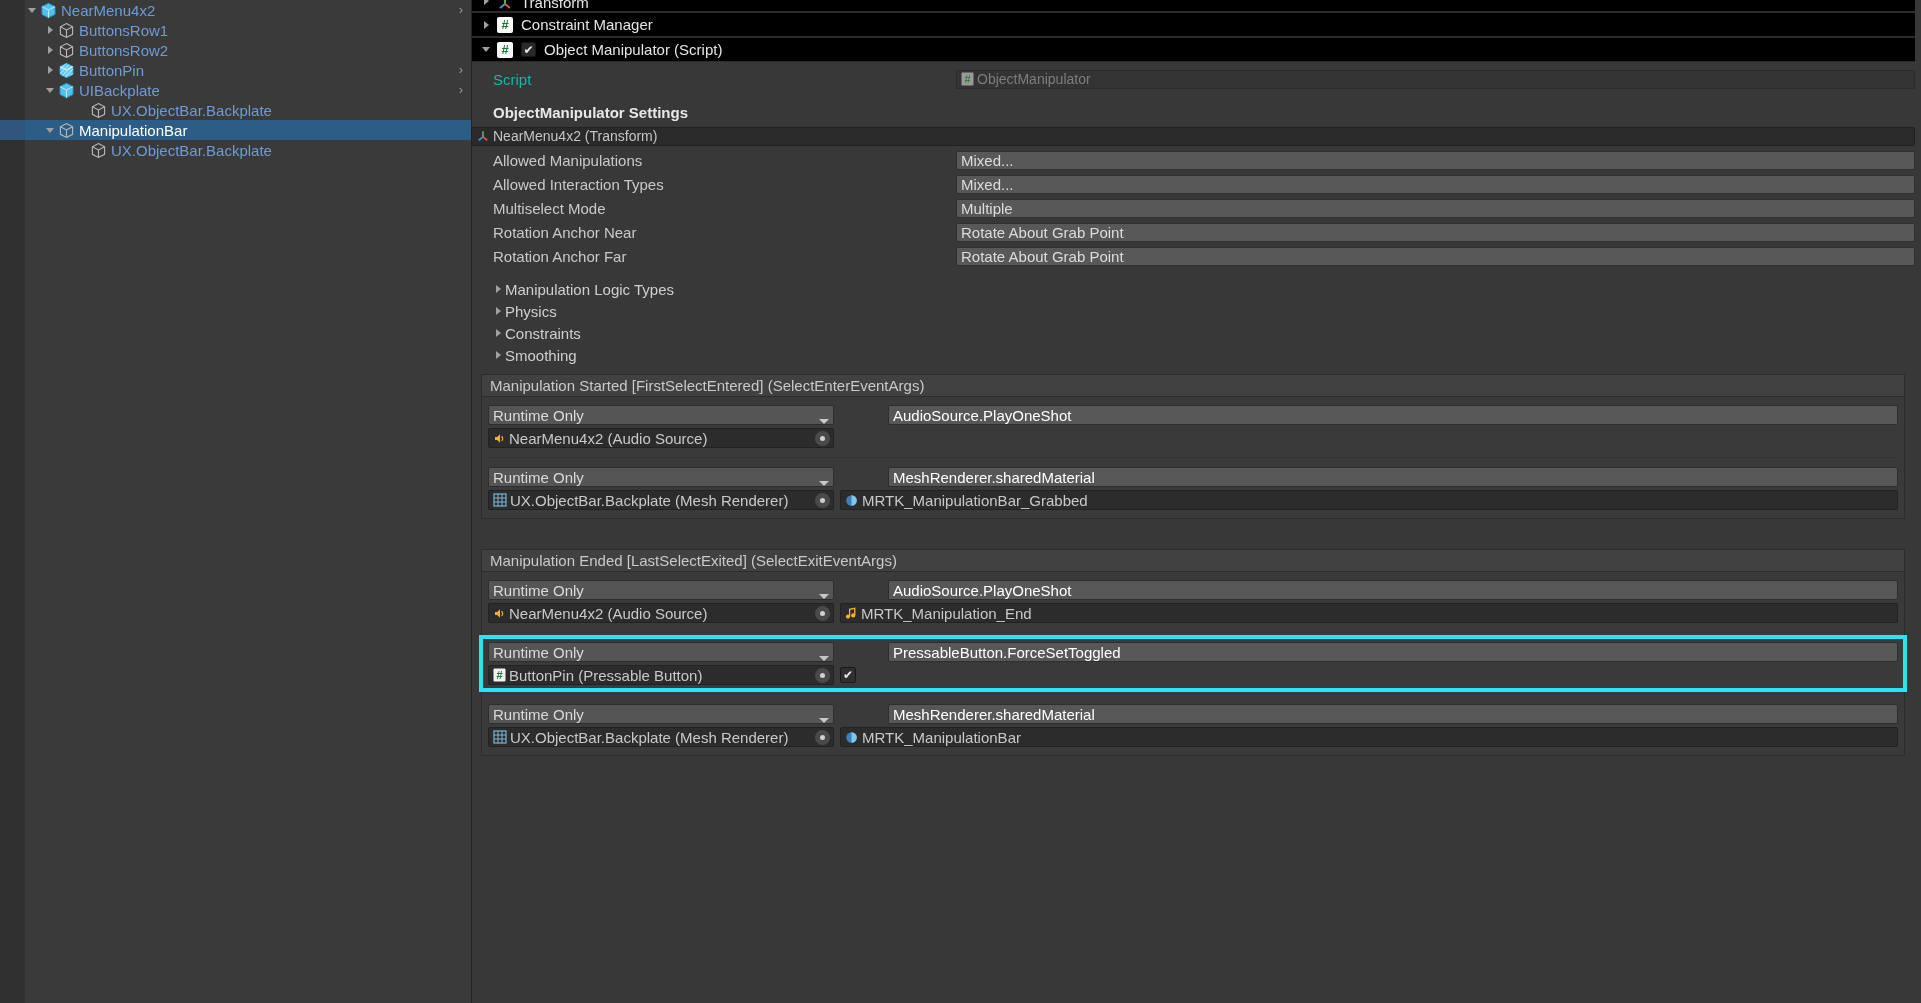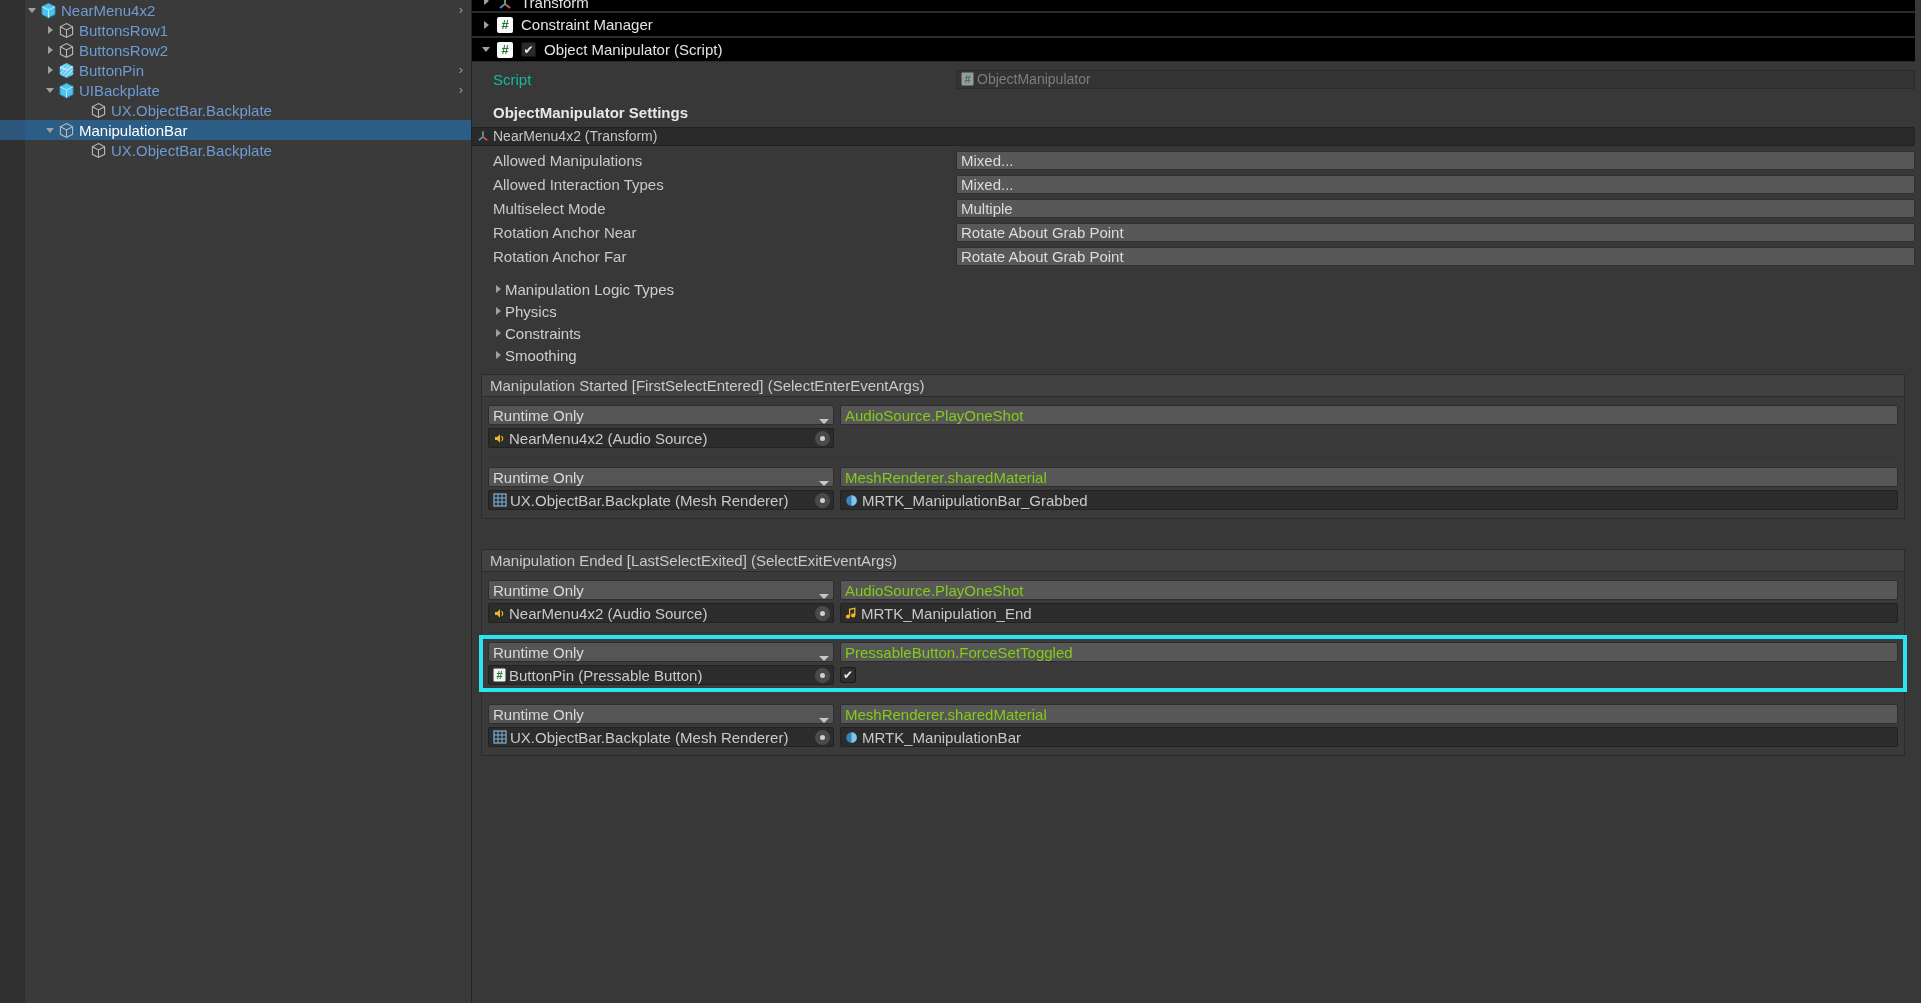--- a/index.html
+++ b/index.html
@@ -132,21 +132,21 @@
   }
   .ofield .of-text { display: flex; align-items: center; gap: 3px; overflow: hidden; white-space: nowrap; text-align: center; }
   .picker {
     width: 17px; height: 17px; border-radius: 50%; background: #4a4a4a;
     border: 1px solid #2b2b2b; flex: 0 0 17px;
     display: flex; align-items: center; justify-content: center;
   }
   .picker i { width: 5px; height: 5px; border-radius: 50%; background: #d0d0d0; display: block; }
   .mval {
     height: 20px; background: #575757; border: 1px solid #2e2e2e; border-radius: 2px;
-    display: flex; align-items: center; padding: 0 4px; color: #84cc16; font-size: 15px;
+    display: flex; align-items: center; padding: 0 4px; color: #ffffff; font-size: 15px; margin-left: 48px;
   }
   .objref {
     height: 20px; background: #2c2c2c; border: 1px solid #222; border-radius: 2px;
     display: flex; align-items: center; padding: 0 4px; color: #c9c9c9; font-size: 15px; gap: 4px;
   }
   .bchk {
     width: 16px; height: 16px; background: #2f2f2f; border: 1px solid #1a1a1a; border-radius: 2px;
     display: flex; align-items: center; justify-content: center; color: #e8e8e8; font-size: 12px;
   }
   .ue-sep { height: 1px; background: #333; margin: 5px 6px; }

